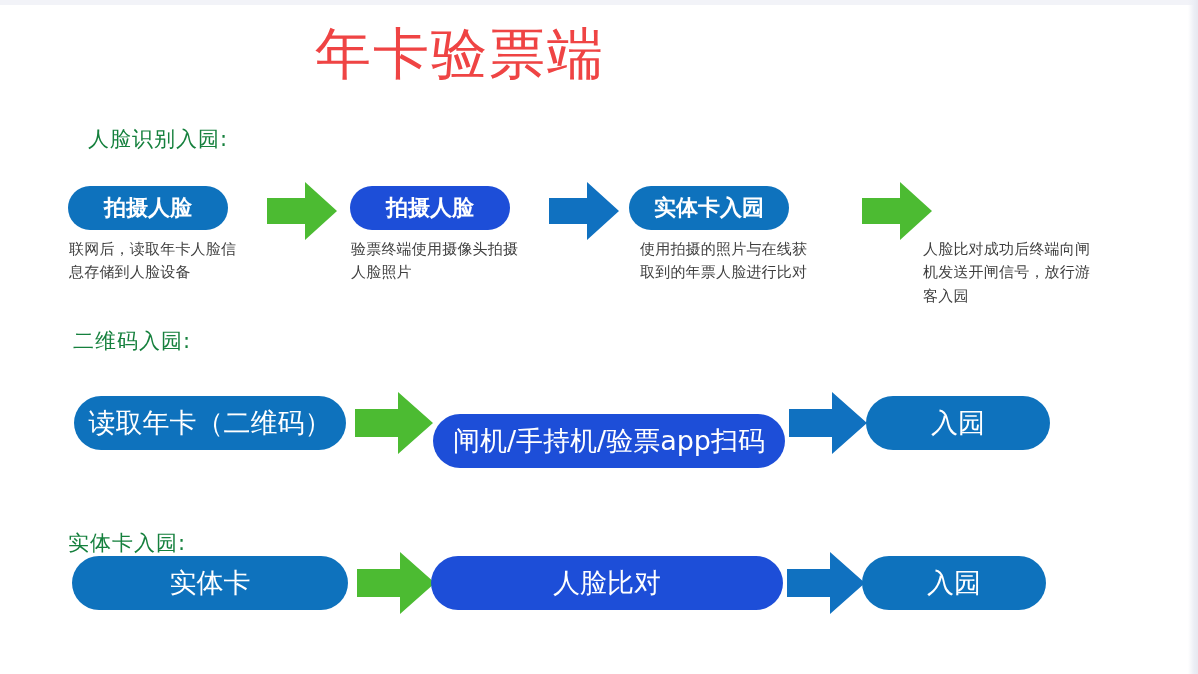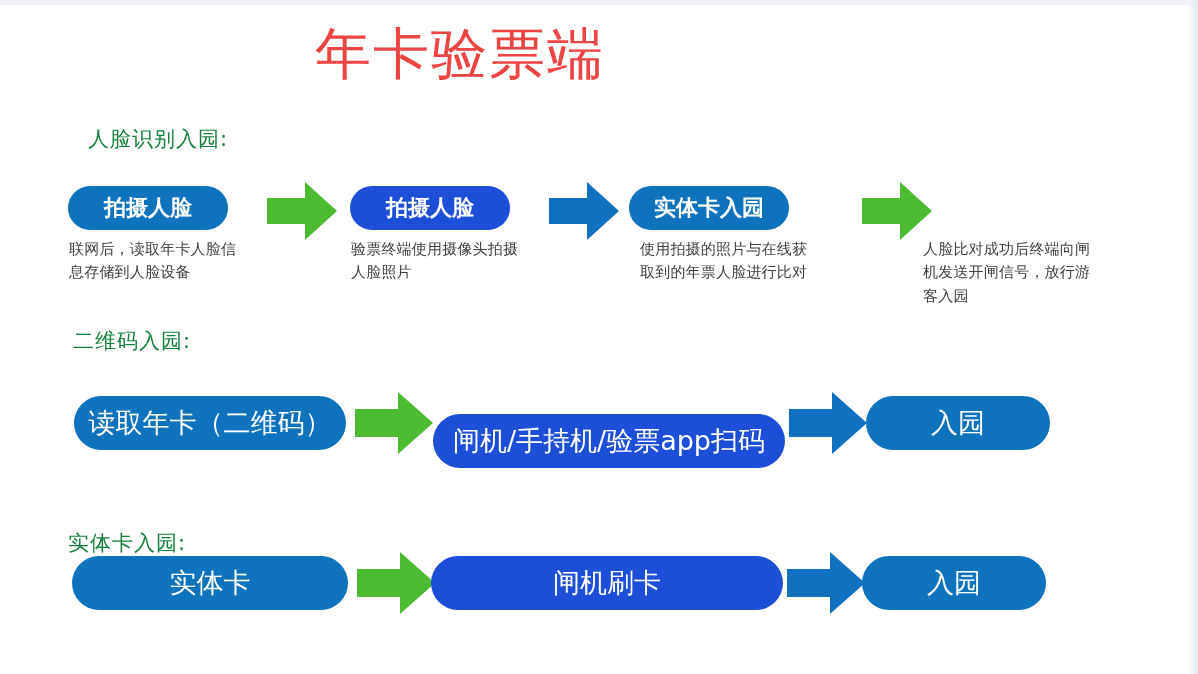--- a/index.html
+++ b/index.html
@@ -167,21 +167,21 @@
   <div class="section-label" style="left:68px; top:489px;margin-top:40px;">实体卡入园:</div>
 
   <div class="pill blue large" style="left:72px; top:556px; width:276px;">实体卡</div>
 
   <div class="arrow" style="left:357px; top:552px;">
     <svg width="78" height="62" viewBox="0 0 78 62">
       <polygon points="0,17 43,17 43,0 78,31 43,62 43,45 0,45" fill="#4CBB32"></polygon>
     </svg>
   </div>
 
-  <div class="pill green large" style="left:431px; top:556px; width:352px;">闸机刷卡</div>
+  <div class="pill green large" style="left:431px; top:556px; width:352px;">人脸比对</div>
 
   <div class="arrow" style="left:787px; top:552px;">
     <svg width="78" height="62" viewBox="0 0 78 62">
       <polygon points="0,17 43,17 43,0 78,31 43,62 43,45 0,45" fill="#1071C0"></polygon>
     </svg>
   </div>
 
   <div class="pill blue large" style="left:862px; top:556px; width:184px;">入园</div>
 
 </div>

